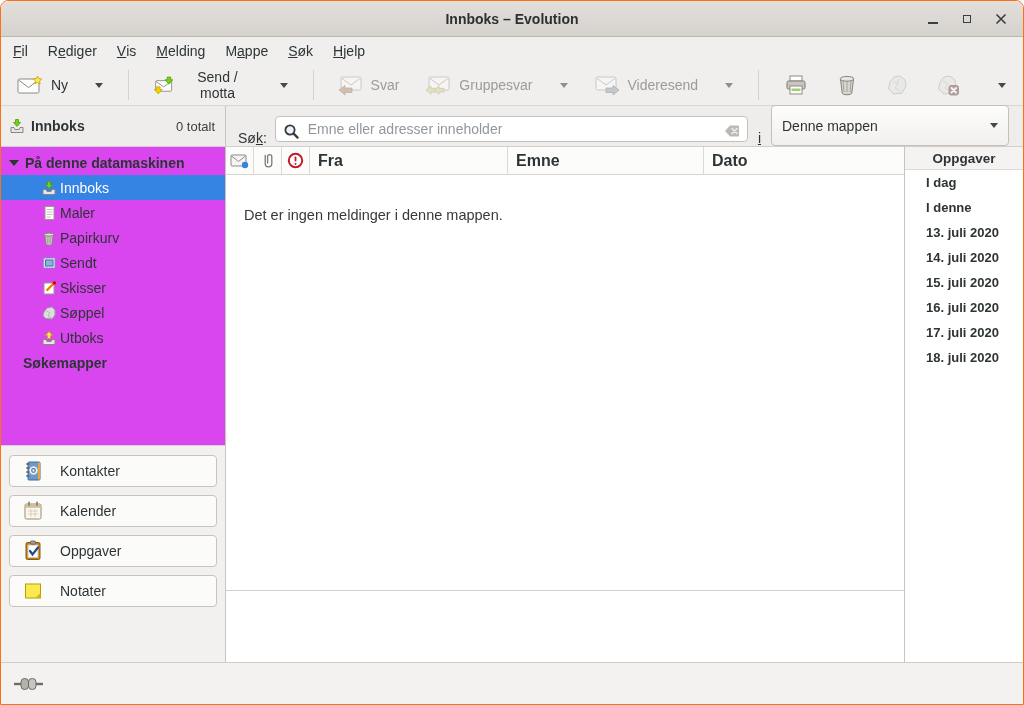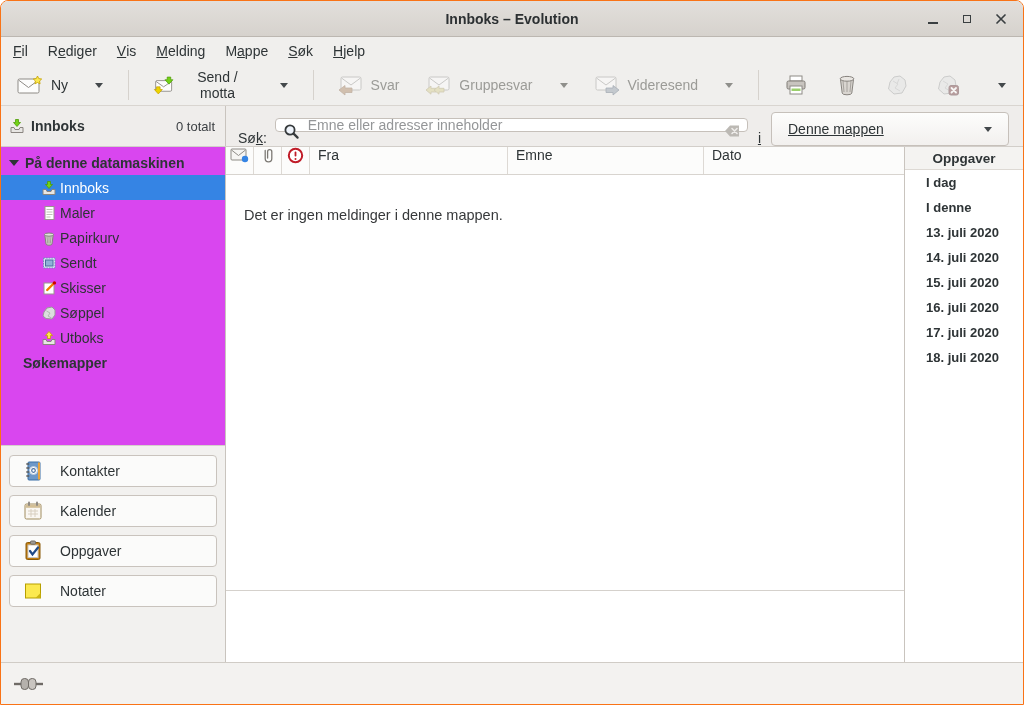--- a/index.html
+++ b/index.html
@@ -38,28 +38,28 @@
 
   
   .searchrow { height:41px; flex:0 0 41px; background:#efedeb; border-bottom:1px solid #d2cec9; display:flex; }
   .folderbar { width:225px; flex:0 0 225px; border-right:1px solid #c9c4be; display:flex; align-items:center;
                padding:0 10px 0 8px; gap:6px; }
   .folderbar .fname { font-weight:bold; font-size:14px; }
   .folderbar .fcount { margin-left:auto; font-size:13px; color:#3b3f42; }
   .searcharea { flex:1; display:flex; align-items:flex-end; padding:0 14px 0 12px; gap:8px; }
   .search-label { font-size:14px; }
   .search-box { flex:1; position:relative; height:30px; }
-  .search-box input { width:100%; height:14px; border:1px solid #c6c0ba; border-radius:4px;
+  .search-box input { width:100%; height:26px; border:1px solid #c6c0ba; border-radius:4px;
                       padding:0 30px 0 32px; font-size:14px; font-family:inherit; background:#fff; color:#2e3436; }
   .search-box input::placeholder { color:#949698; }
   .sicon { position:absolute; left:8px; top:7px; }
   .clear-ic { position:absolute; right:7px; top:7px; }
   .scope-label { font-size:14px; text-decoration:underline; margin:0 2px; }
-  .combo { width:238px; height:34px; background:linear-gradient(#fdfdfc,#f2f0ee); border:1px solid #c6c0ba;
-           border-radius:4px; display:flex; align-items:center; padding:0 16px; font-size:14px;text-decoration:underline; }
+  .combo { width:238px; height:41px; background:linear-gradient(#fdfdfc,#f2f0ee); border:1px solid #c6c0ba;
+           border-radius:4px; display:flex; align-items:center; padding:0 10px; font-size:14px; }
   .combo .caret { margin-left:auto; }
 
   
   .body { flex:1; display:flex; min-height:0; }
 
   .sidebar { width:225px; flex:0 0 225px; border-right:1px solid #c9c4be; display:flex; flex-direction:column; background:#d946ef; }
   .tree { flex:1; padding-top:3px; overflow:hidden; }
   .trow { height:25px; display:flex; align-items:center; font-size:14px; }
   .trow.root { font-weight:bold; padding-left:8px; gap:6px; }
   .expander { width:0; height:0; border-left:5px solid transparent; border-right:5px solid transparent;
@@ -69,21 +69,21 @@
   .trow.rootplain { font-weight:bold; padding-left:22px; }
   .ficon { flex:0 0 16px; }
 
   .switcher { flex:0 0 217px; background:#f2f1ef; border-top:1px solid #d5d0cb; padding:9px 8px 0 8px; }
   .switch-btn { height:32px; margin-bottom:8px; display:flex; align-items:center; gap:16px; padding:0 12px;
                 background:#fbfbfa; border:1px solid #c9c3bd; border-radius:4px; font-size:14px; color:#2e3436; }
   .switch-btn.active { background:#cfcac4; border-color:#aaa49d; }
 
   .main { flex:1; display:flex; flex-direction:column; background:#fff; min-width:0; }
   .msgheader { height:28px; flex:0 0 28px; display:flex; border-bottom:1px solid #d8d4cf; background:#fcfcfb; }
-  .hcell { border-right:1px solid #ddd9d4; display:flex; font-size:14px; color:#2e3436; }
+  .hcell { border-right:1px solid #ddd9d4; display:flex; align-items:center; font-size:16px; color:#2e3436;font-weight:bold; }
   .hcell.ic { width:28px; flex:0 0 28px; justify-content:center; }
   .hcell.c-from { width:198px; flex:0 0 198px; padding-left:8px; }
   .hcell.c-subj { width:196px; flex:0 0 196px; padding-left:8px; }
   .hcell.c-date { flex:1; padding-left:8px; border-right:none; }
   .msglist { flex:1; position:relative; }
   .empty-text { position:absolute; left:18px; top:32px; font-size:14.5px; color:#37393b; }
   .preview { flex:0 0 72px; border-top:1px solid #d5d1cc; }
 
   .tasks { width:119px; flex:0 0 119px; border-left:1px solid #c9c4be; display:flex; flex-direction:column; background:#fff; }
   .tasks-header { height:23px; flex:0 0 23px; background:#f4f3f1; border-bottom:1px solid #ddd9d4;

